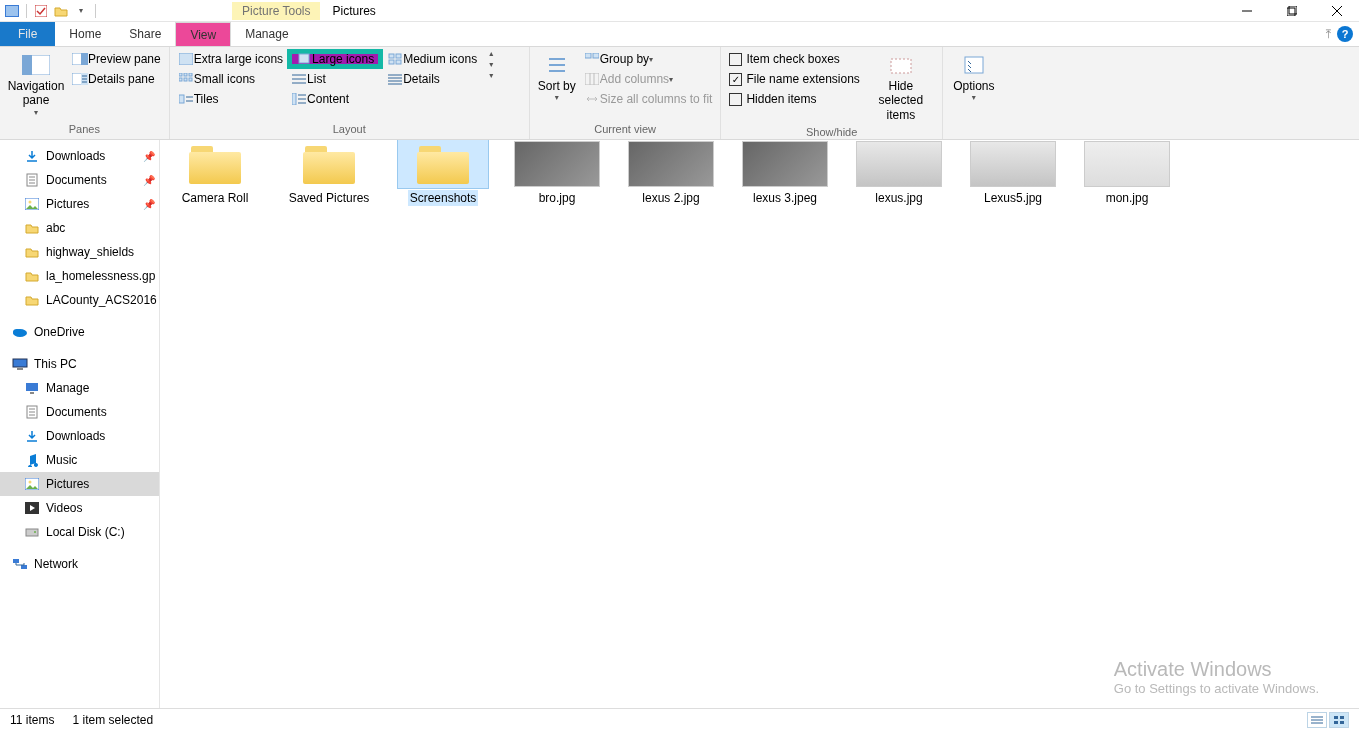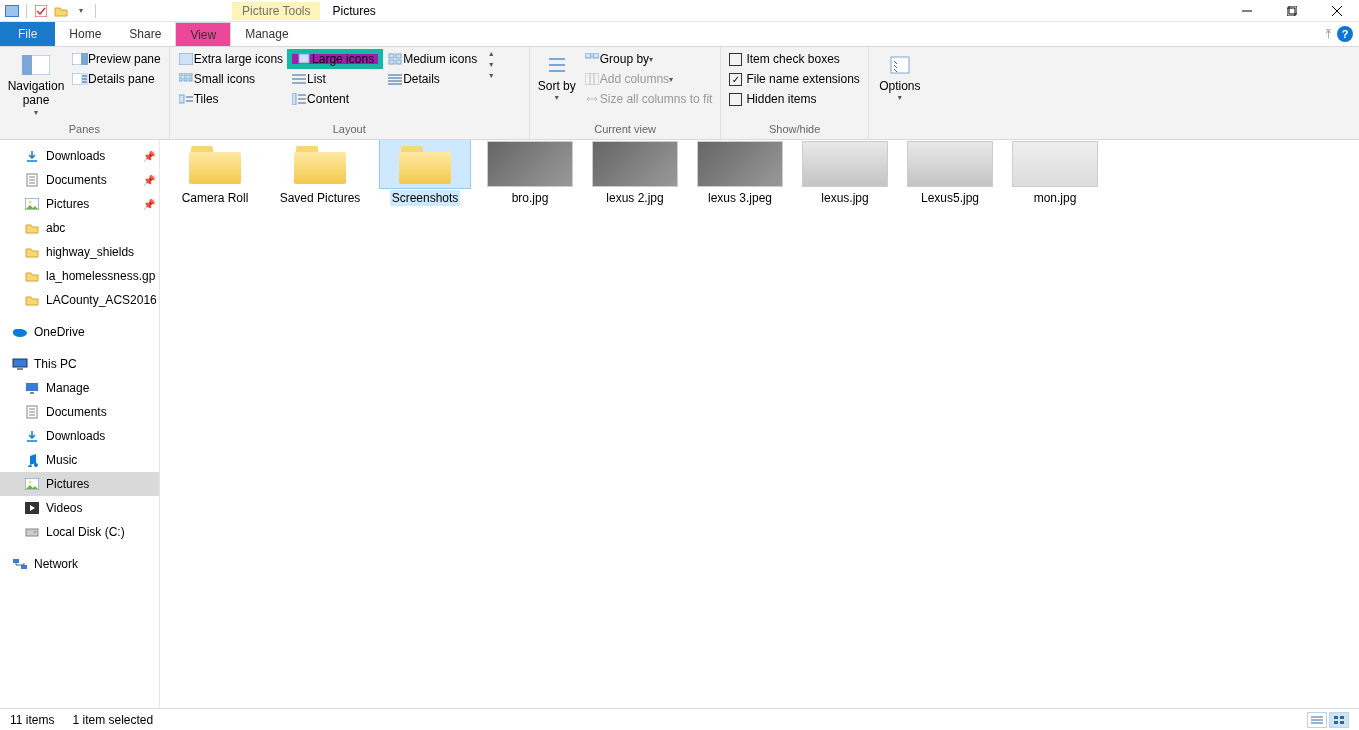--- a/index.html
+++ b/index.html
@@ -47,21 +47,21 @@
 .main { display: flex; height: 568px; }
 .nav { width: 160px; background: #fff; border-right: 1px solid #e5e5e5; overflow: hidden; padding-top: 4px; }
 .nav-item { display: flex; align-items: center; height: 24px; padding-left: 24px; gap: 6px; font-size: 12px; }
 .nav-item.l1 { padding-left: 12px; }
 .nav-item.sel { background: #d9d9d9; }
 .nav-item .ico { width: 16px; height: 14px; display:flex; align-items:center; justify-content:center;}
 .nav-pin { width: 12px; color: #888; font-size: 10px; margin-left: auto; margin-right: 4px; }
 .nav-gap { height: 8px; }
 
 .content { flex: 1; overflow: auto; padding: 0 8px; position: relative; }
-.items { display: flex; flex-wrap: wrap; gap: 18px 11px; align-items: flex-start; }
+.items { display: flex; flex-wrap: wrap; gap: 18px 20px; align-items: flex-start; }
 .item { width: 94px; display: flex; flex-direction: column; align-items: center; text-align: center; }
 .item.selected .thumb { outline: 1px solid #99c9ef; background: #cde8ff; }
 .item.selected .lbl { background: #cde8ff; }
 .thumb { width: 90px; height: 48px; display: flex; align-items: center; justify-content: center; border: 1px solid transparent; }
 .folder-ico { width: 56px; height: 44px; position: relative; }
 .folder-ico::before { content:""; position:absolute; top:4px; left:4px; width:22px; height:8px; background:#f7d774; border-radius:2px 2px 0 0;}
 .folder-ico::after { content:""; position:absolute; top:10px; left:2px; right:2px; bottom:2px; background: linear-gradient(#ffe9a3,#f3c94e); border-radius:2px;}
 .img-thumb { width: 86px; height: 46px; border: 1px solid #ccc; background: linear-gradient(135deg,#666,#999); }
 .img-thumb.car { background: linear-gradient(#e8e8e8,#c4c4c4); }
 .img-thumb.desk { background: linear-gradient(#eee,#ddd); }
@@ -346,20 +346,28 @@
           </div>
         <div class="sm-row">
             <span class="chk">✓</span>
             <span>File name extensions</span>
           </div>
         <div class="sm-row">
             <span class="chk"></span>
             <span>Hidden items</span>
           </div>
       </div>
+      <div class="big-btn" style="width:74px;">
+        <span class="ico">
+            <svg width="28" height="20">
+              <rect x="4" y="4" width="20" height="14" fill="#fff" stroke="#c99" stroke-dasharray="2 2"></rect>
+            </svg>
+          </span>
+        <span>Hide selected items</span>
+      </div>
     </div>
     <div class="rgroup-label">Show/hide</div>
   </div>
 
   <div class="rgroup" style="border-right:none;">
     <div class="rgroup-body">
       <div class="big-btn" style="width:54px;">
         <span class="ico">
             <svg width="22" height="20">
               <rect x="2" y="2" width="18" height="16" fill="#fff" stroke="#7aa7d6"></rect>
@@ -594,20 +602,24 @@
           </div>
           <div class="lbl">Lexus5.jpg</div>
         </div>
         <div class="item">
           <div class="thumb">
             <div class="img-thumb desk"></div>
           </div>
           <div class="lbl">mon.jpg</div>
         </div>
       </div>
+    <div class="watermark">
+      <div class="wm-title">Activate Windows</div>
+      <div class="wm-sub">Go to Settings to activate Windows.</div>
+    </div>
   </div>
 </div>
 
 <div class="statusbar">
   <span>11 items</span>
   <span>1 item selected</span>
   <span class="spacer"></span>
   <div class="view-btns">
     <div class="vb">
         <svg width="12" height="10">

